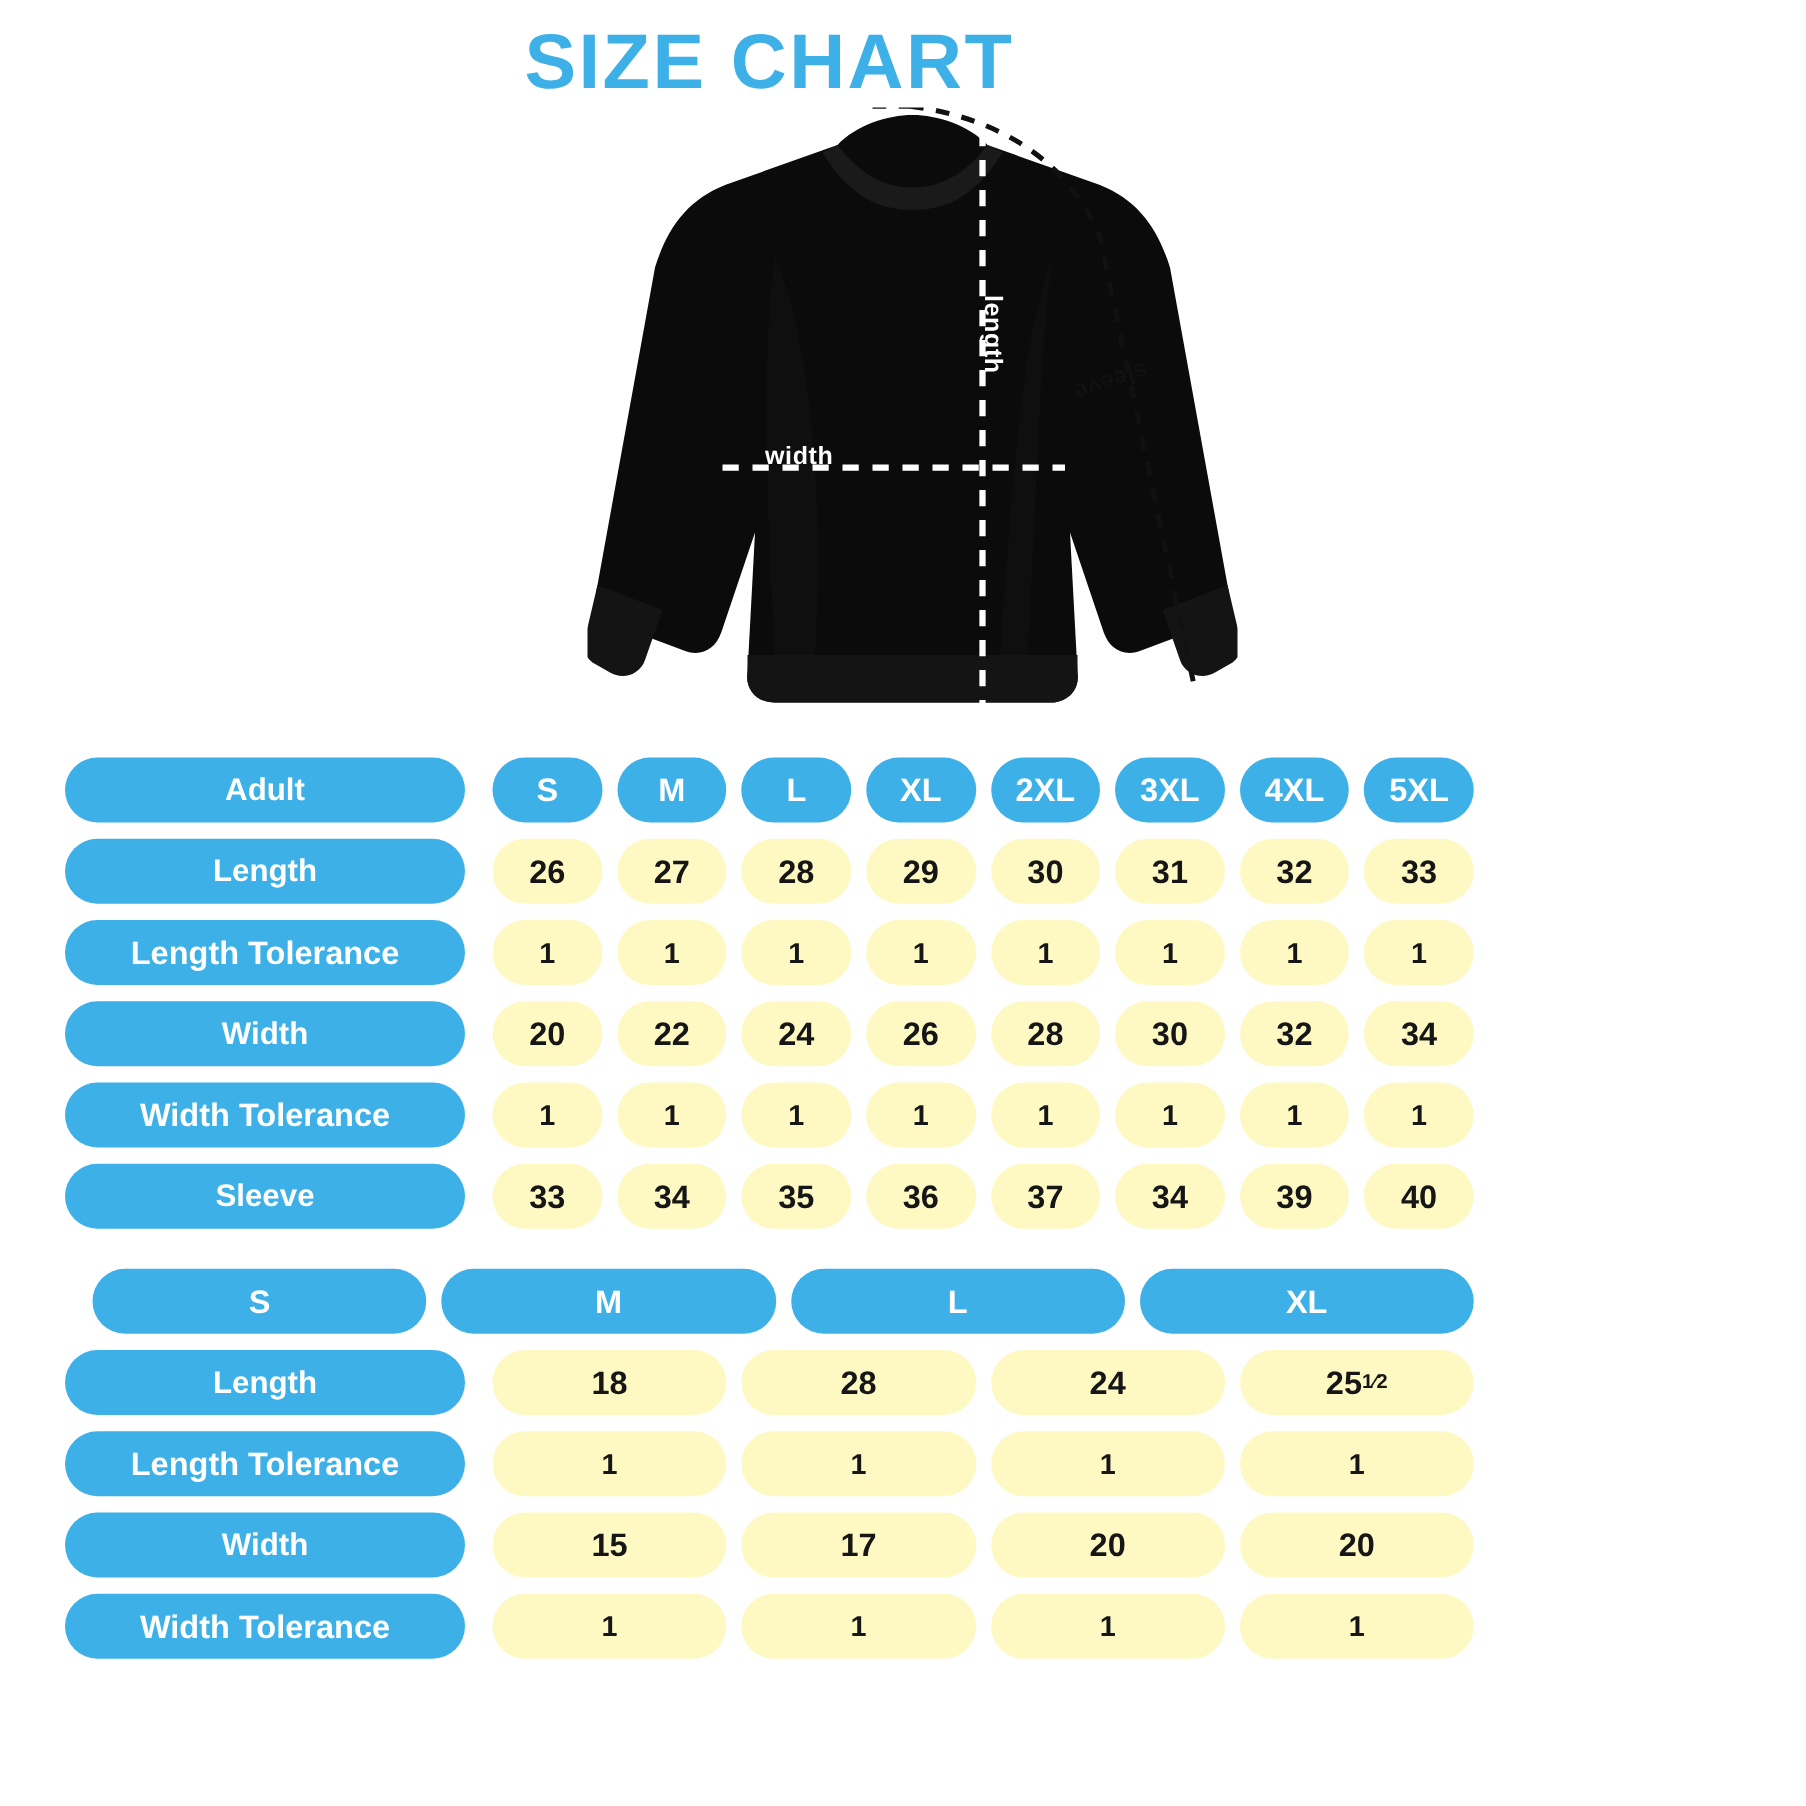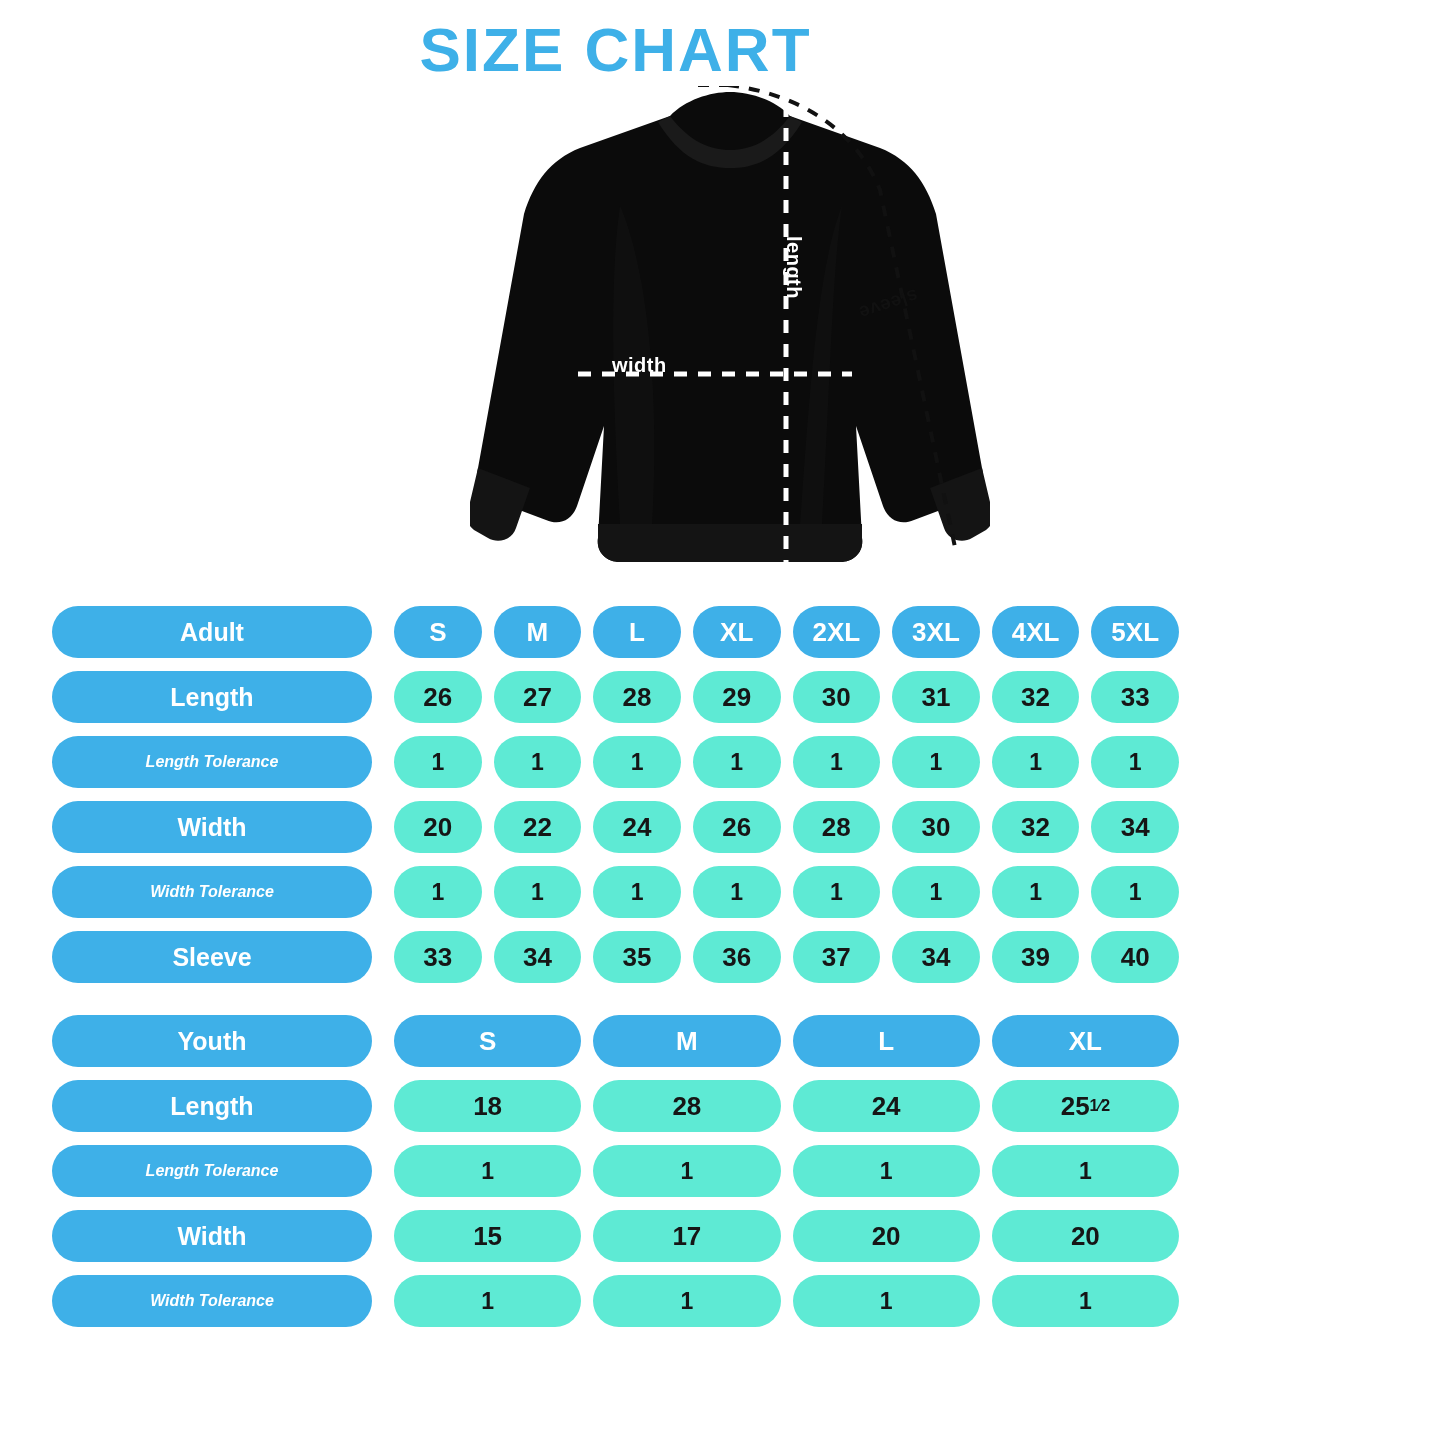--- a/index.html
+++ b/index.html
@@ -88,36 +88,36 @@
     background: #3EB0E8;
     color: #ffffff;
     border-radius: 26px;
     display: flex;
     align-items: center;
     justify-content: center;
     height: 52px;
     font-size: 25px;
     font-weight: 700;
   }
-  .label-cell.small { font-size: 16px; font-style: italic; }
+  .label-cell.small { font-size: 26px; }
   .gap { width: 22px; flex: 0 0 22px; }
   .cells {
     display: flex;
     flex: 1 1 auto;
     gap: 12px;
   }
   .cells > div { flex: 1 1 0; }
 
   .head-row .cells > div {
     background: #3EB0E8;
     color: #ffffff;
     font-size: 26px;
   }
   .data-row .cells > div {
-    background: #5eead4;
+    background: #fef9c3;
     color: #161616;
     font-size: 26px;
   }
   .data-row.thin .cells > div { font-size: 23px; font-weight: 600; }
 
   .youth-block { margin-top: 32px; }
   .youth-block .head-row .cells > div { font-size: 26px; }
 
   sup.frac { font-size: 16px; vertical-align: super; }
 </style>
@@ -272,21 +272,20 @@
         <div class="cell">34</div>
         <div class="cell">39</div>
         <div class="cell">40</div>
       </div>
     </div>
   </div>
 
   <div class="table-block youth-block">
 
     <div class="row head-row">
-      <div class="label-cell">Youth</div>
       <div class="gap"></div>
       <div class="cells">
         <div class="hdr-cell">S</div>
         <div class="hdr-cell">M</div>
         <div class="hdr-cell">L</div>
         <div class="hdr-cell">XL</div>
       </div>
     </div>
 
     <div class="row data-row">

